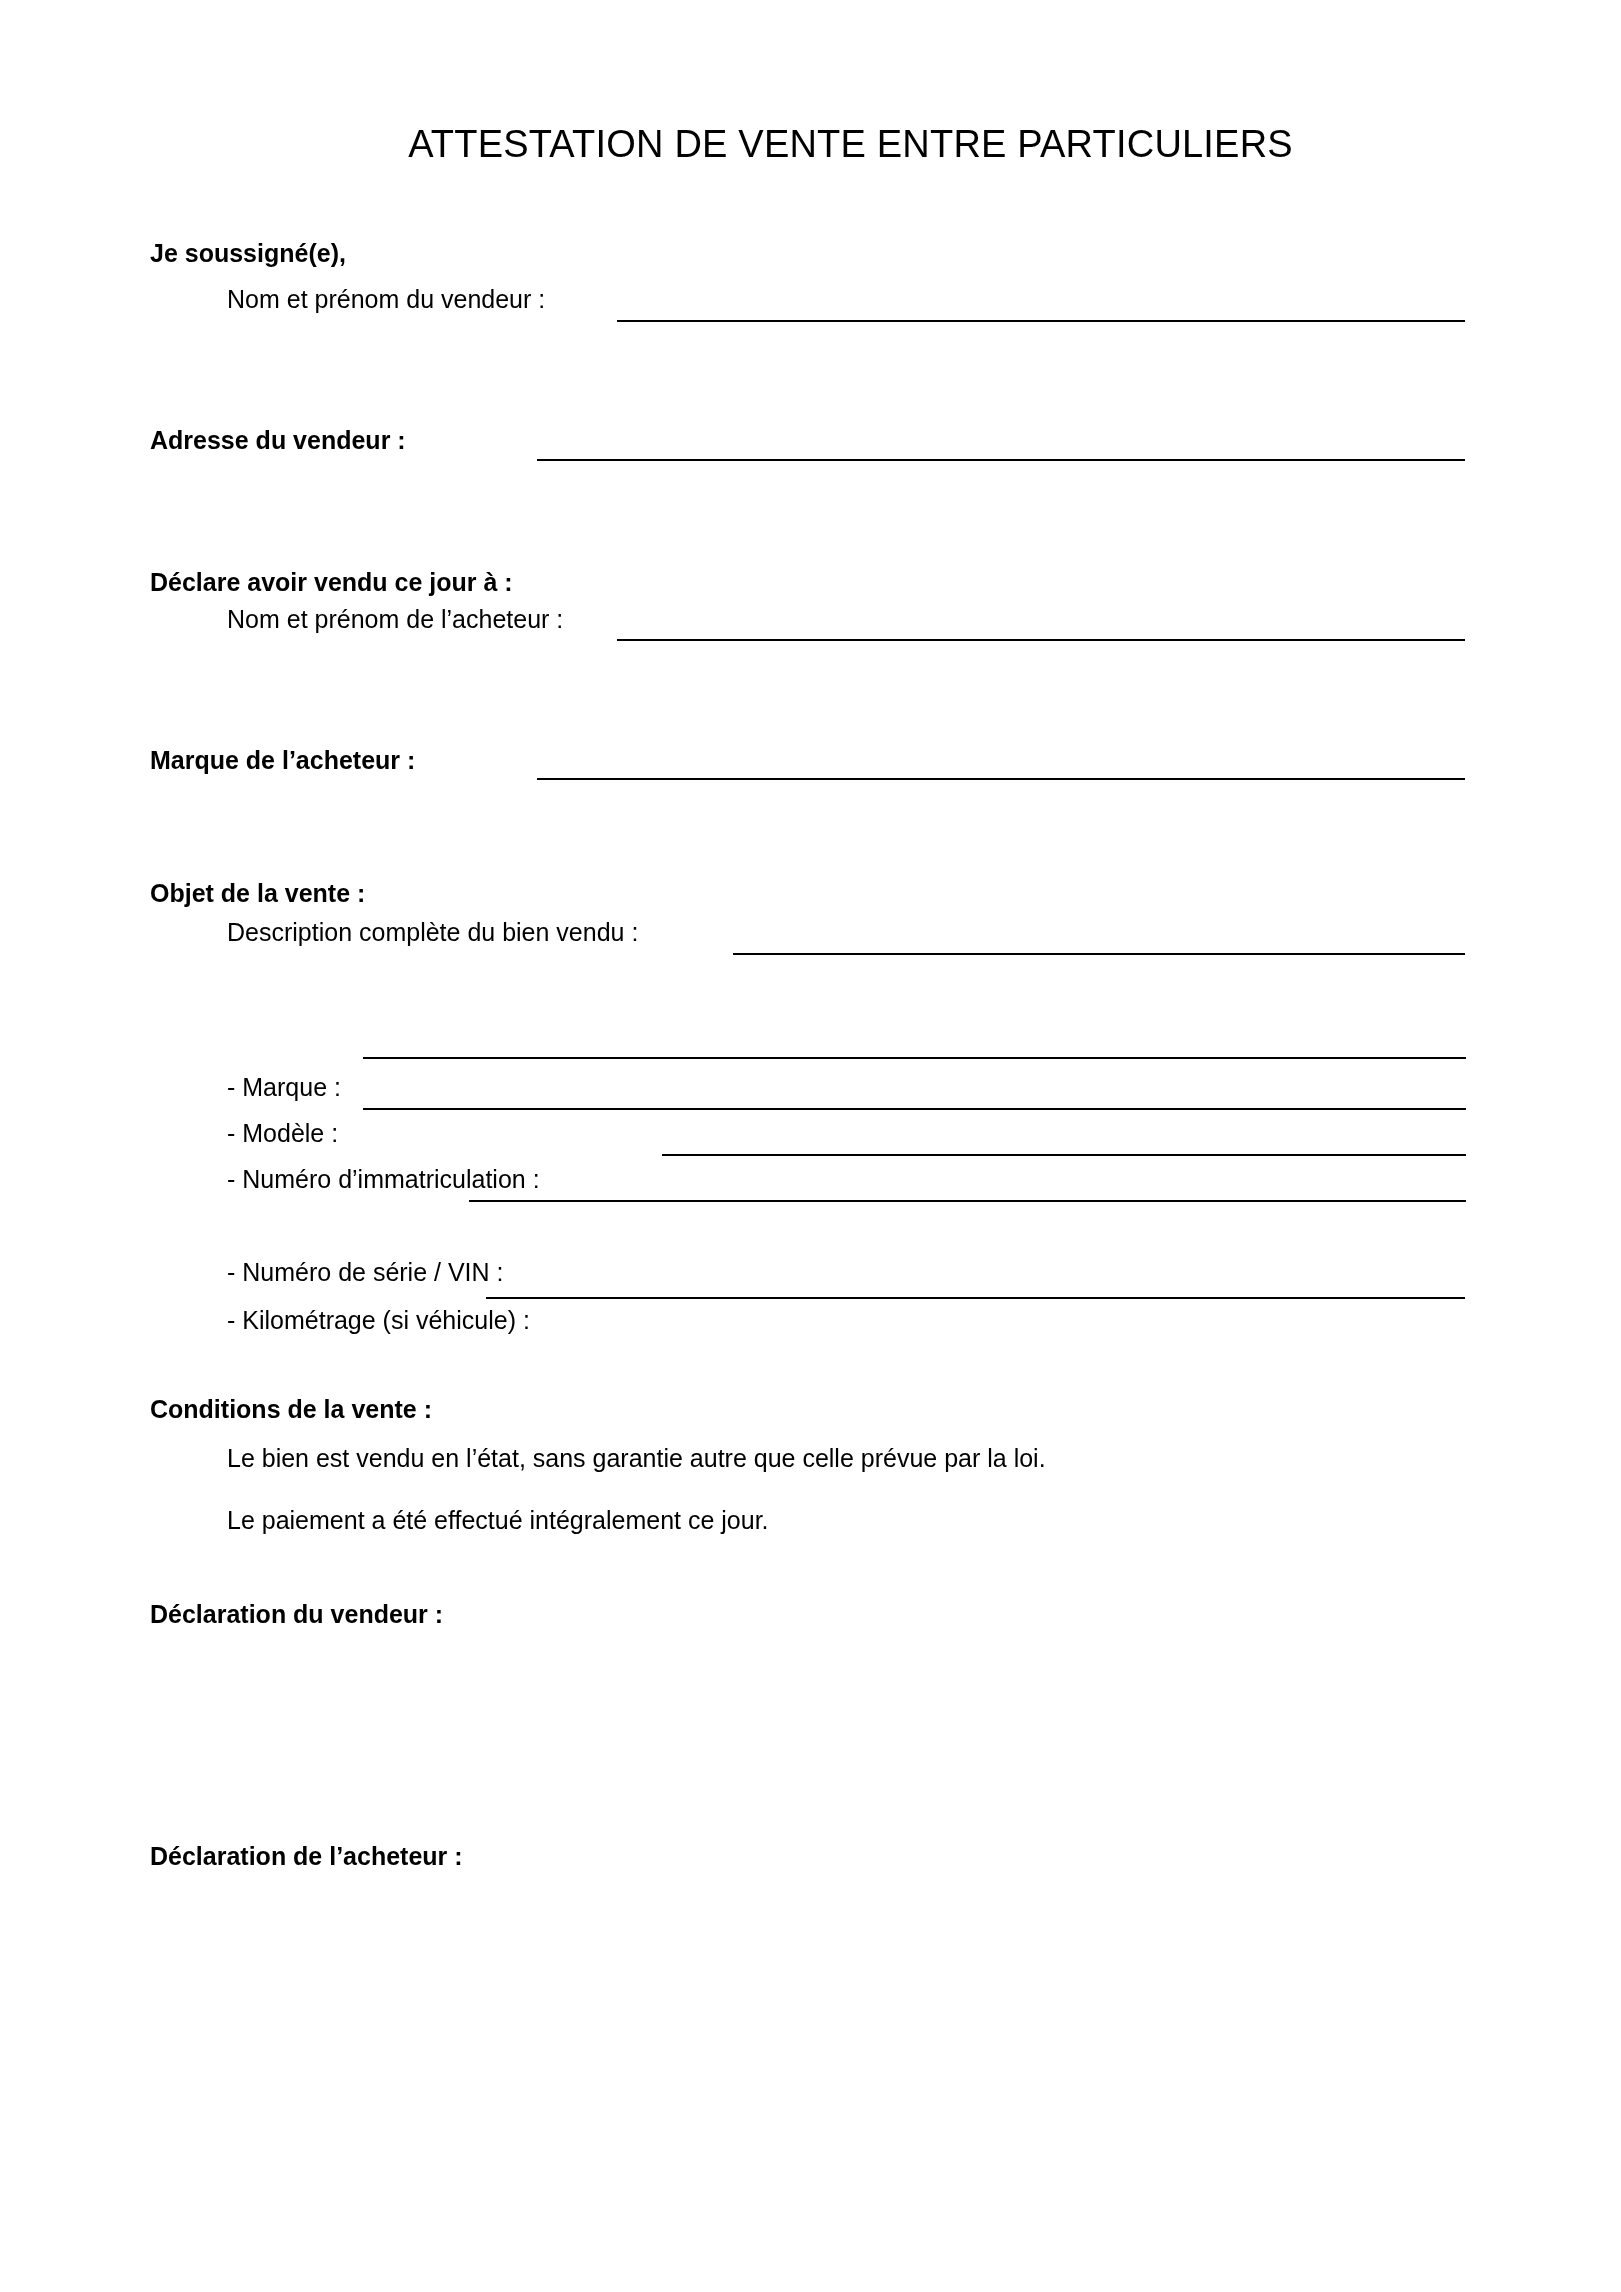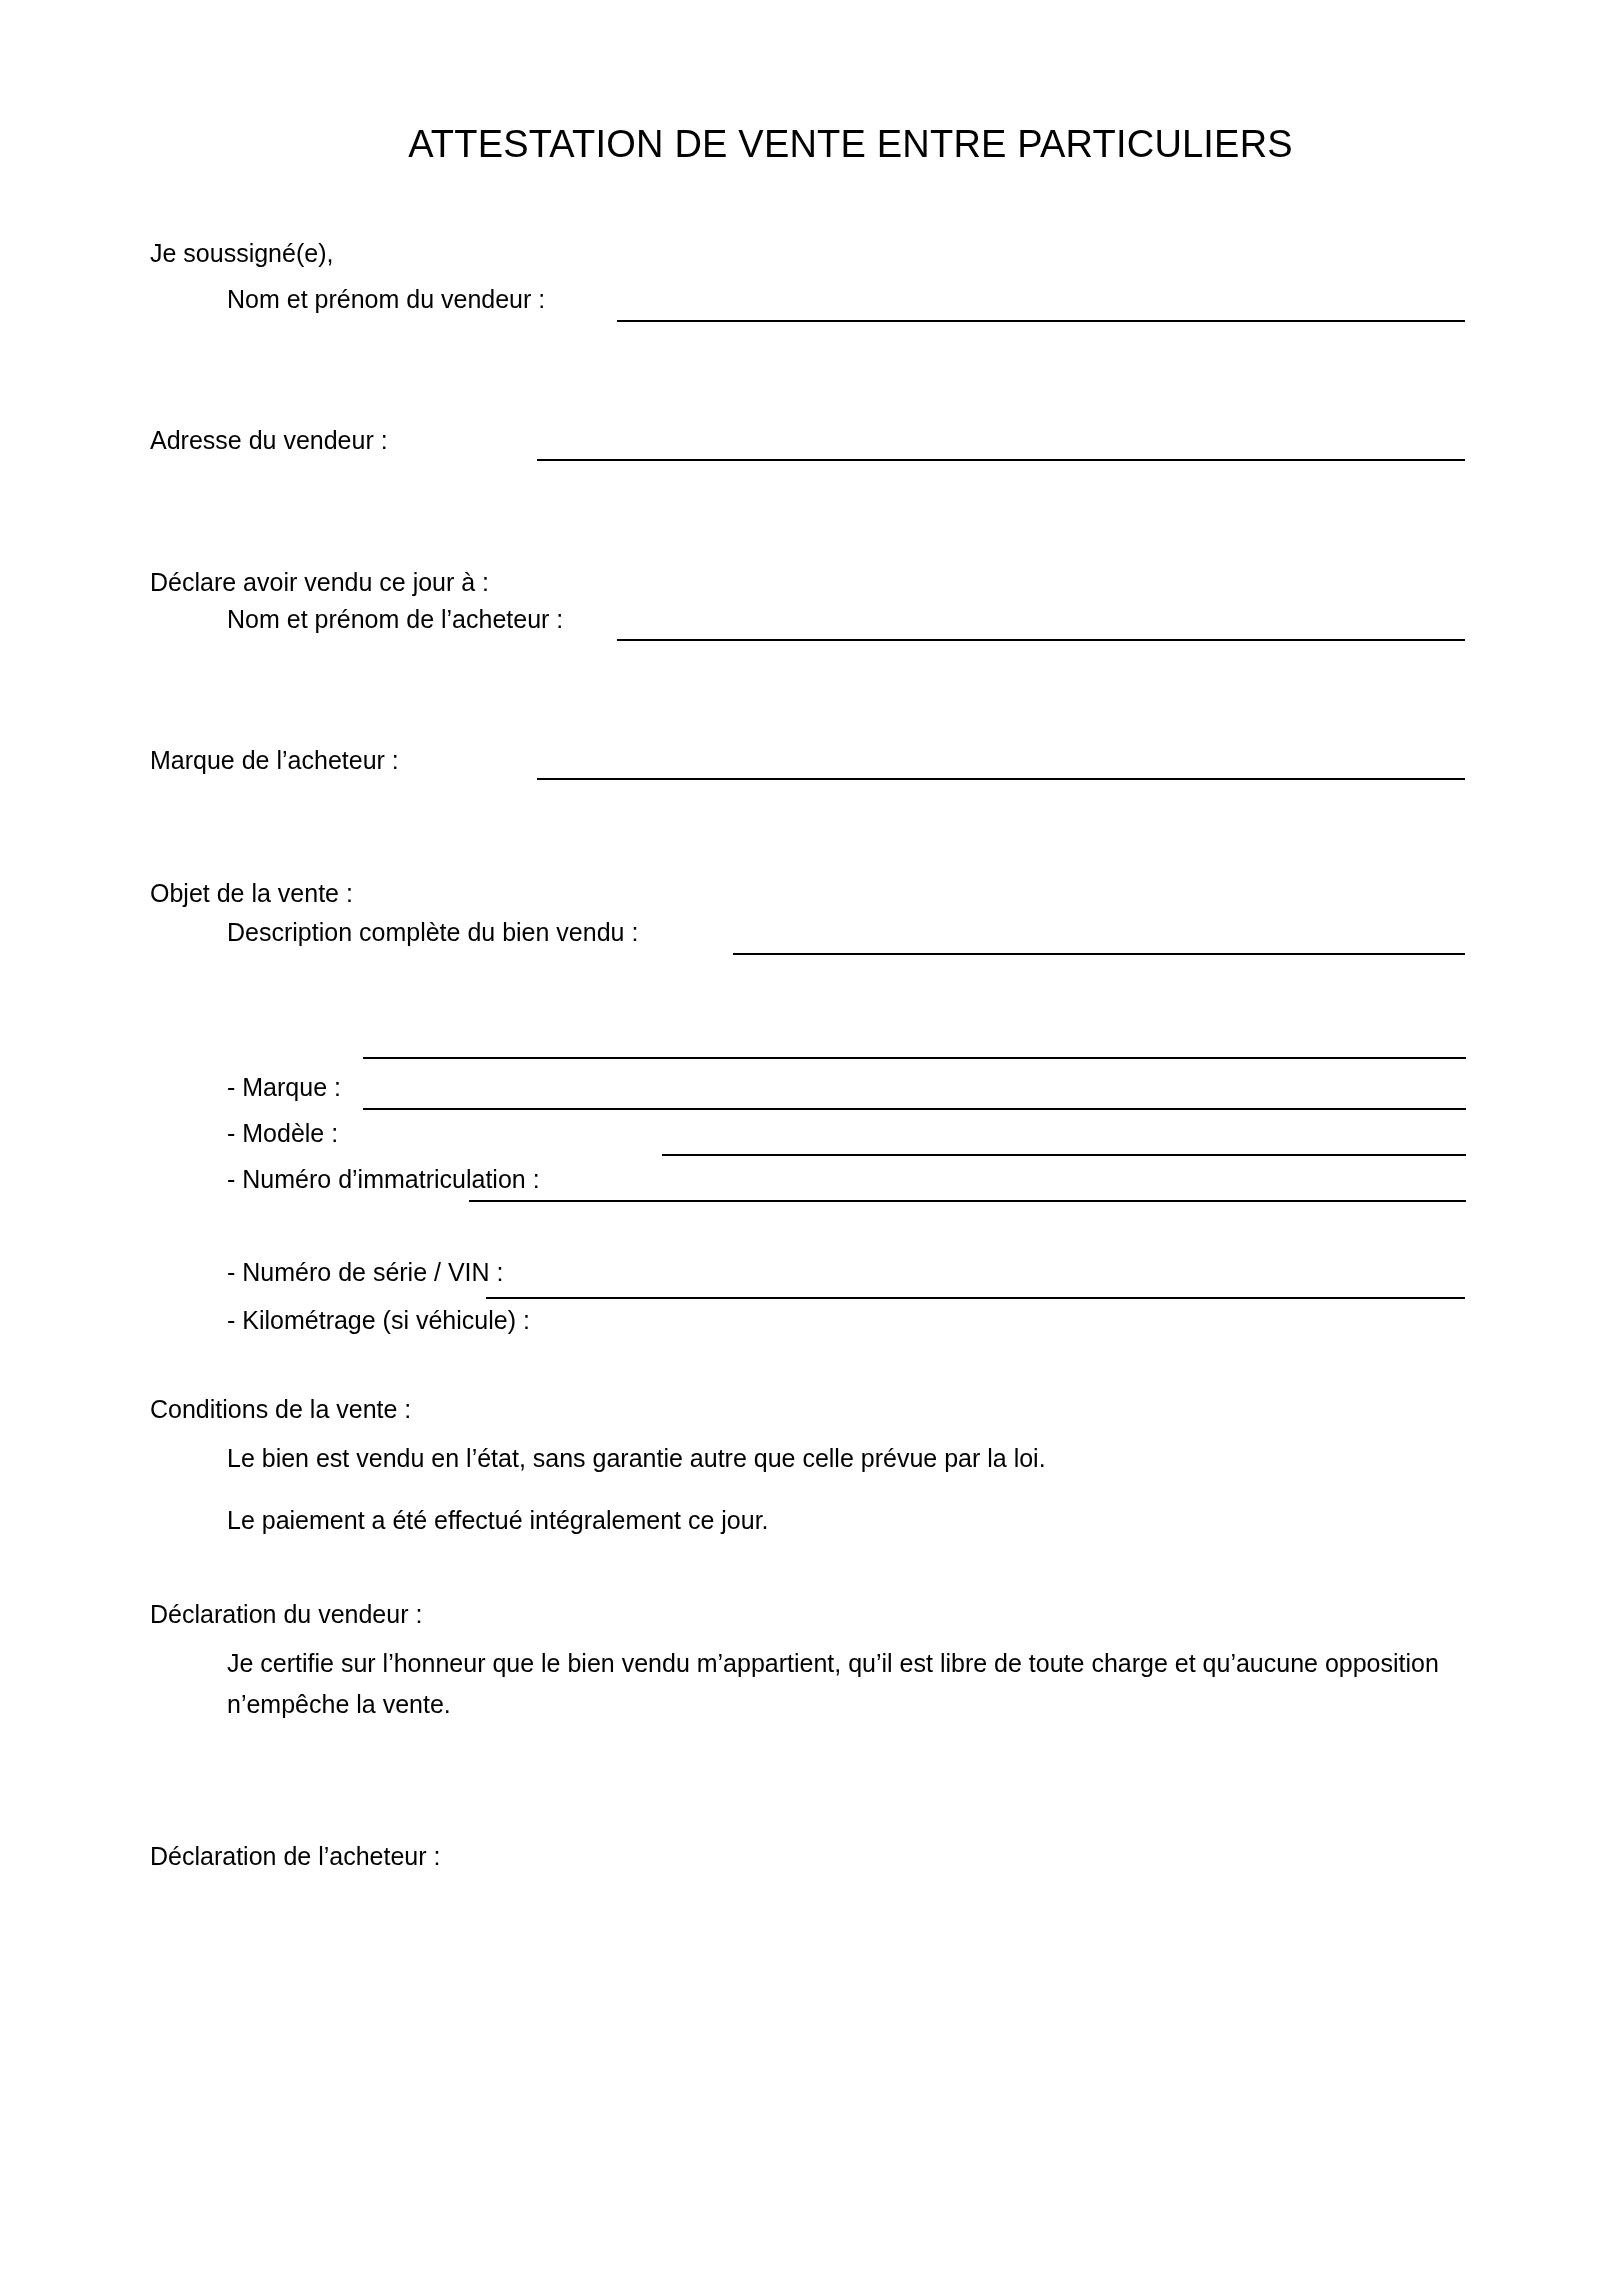--- a/index.html
+++ b/index.html
@@ -38,21 +38,21 @@
   
   .txt {
     position: absolute;
     font-size: 25px;
     line-height: 1.2;
     white-space: nowrap;
     font-weight: 400;
   }
 
   
-  .m0 { left: 150px; }      
+  .m0 { left: 150px; font-weight: bold; }      
   .m1 { left: 227px; }      
 
   
   .rule {
     position: absolute;
     height: 0;
     border-top: 2.5px solid #000000;
   }
 
   .para {
@@ -109,19 +109,18 @@
   <div class="txt m1" style="top:1305px;">- Kilométrage (si véhicule) :</div>
 
   <div class="txt m0" style="top:1394px;">Conditions de la vente :</div>
 
   <div class="txt m1" style="top:1443px;">Le bien est vendu en l’état, sans garantie autre que celle prévue par la loi.</div>
 
   <div class="txt m1" style="top:1505px;">Le paiement a été effectué intégralement ce jour.</div>
 
   <div class="txt m0" style="top:1599px;">Déclaration du vendeur :</div>
 
-  <div class="para" style="top:1643px;">Je certifie sur l’honneur que le bien vendu m’appartient, qu’il est libre de toute charge et qu’aucune opposition n’empêche la vente.</div>
 
   <div class="txt m0" style="top:1841px;">Déclaration de l’acheteur :</div>
 
 
 </div>
 
 
 </body></html>

